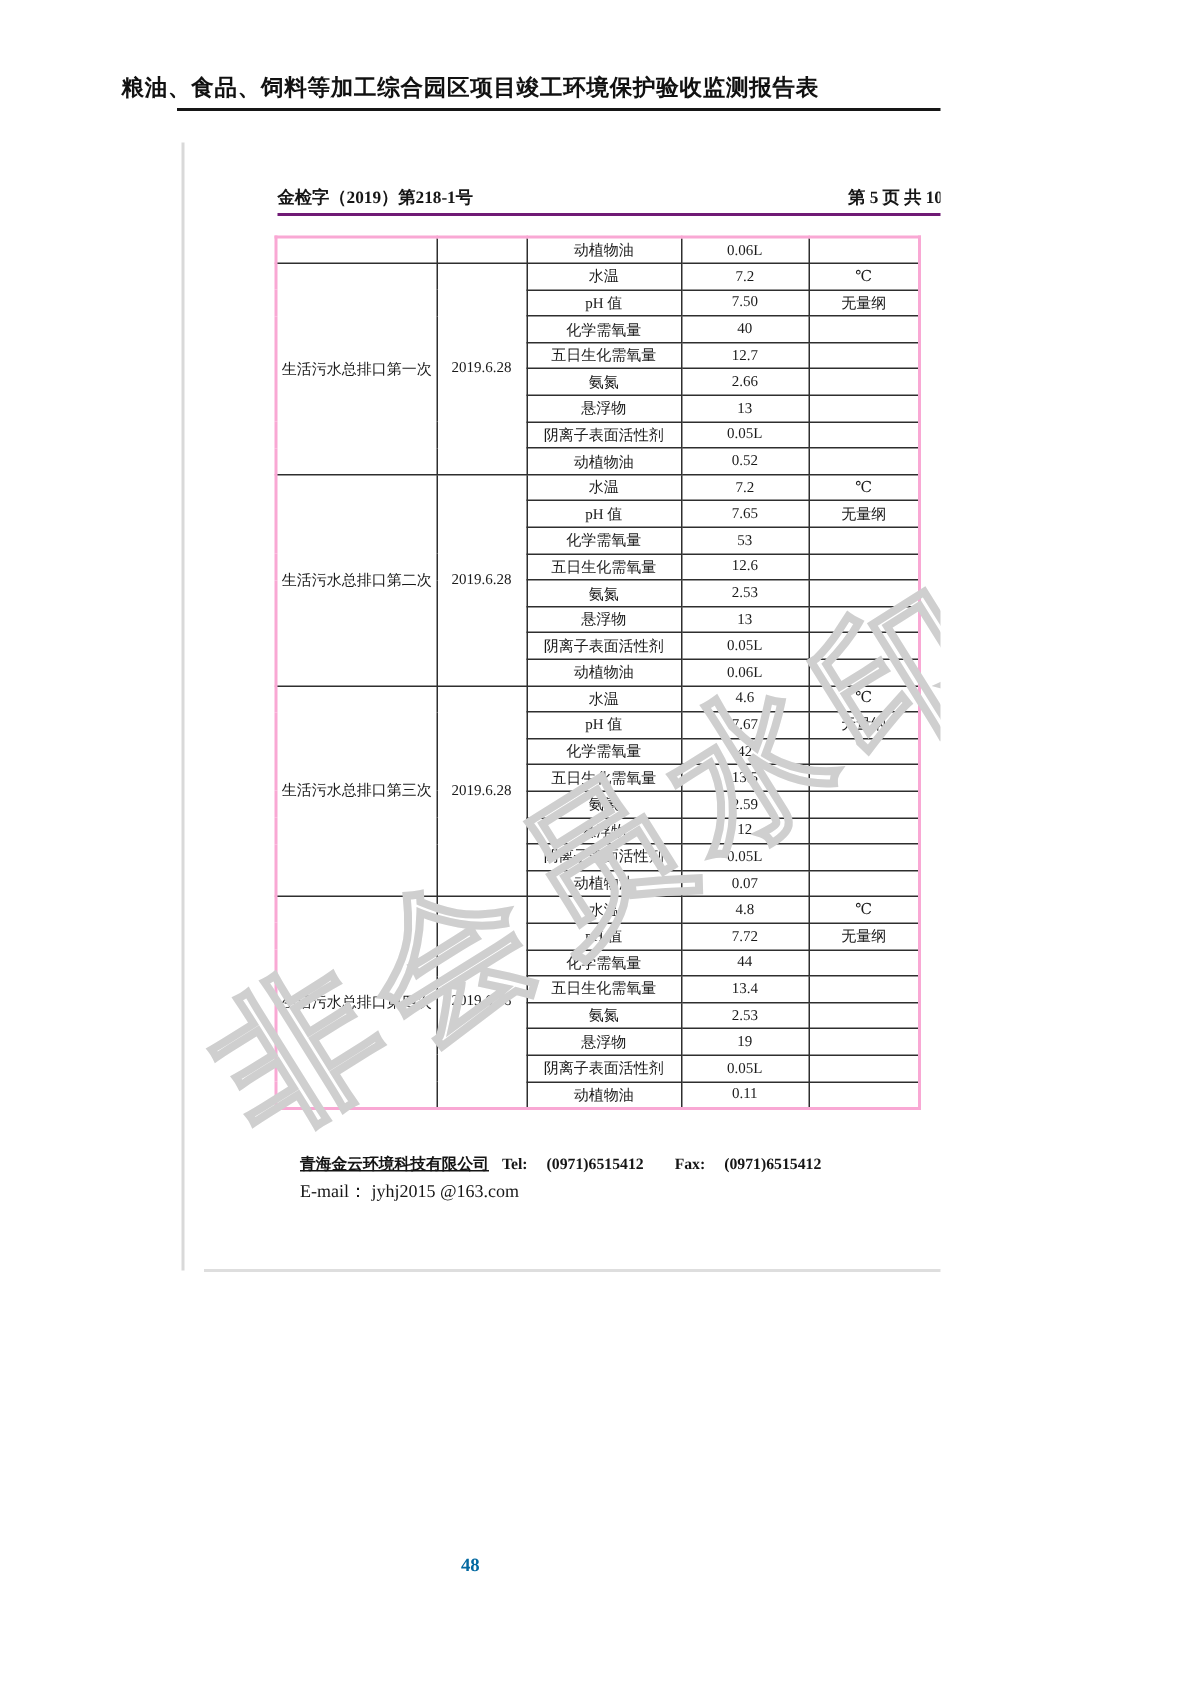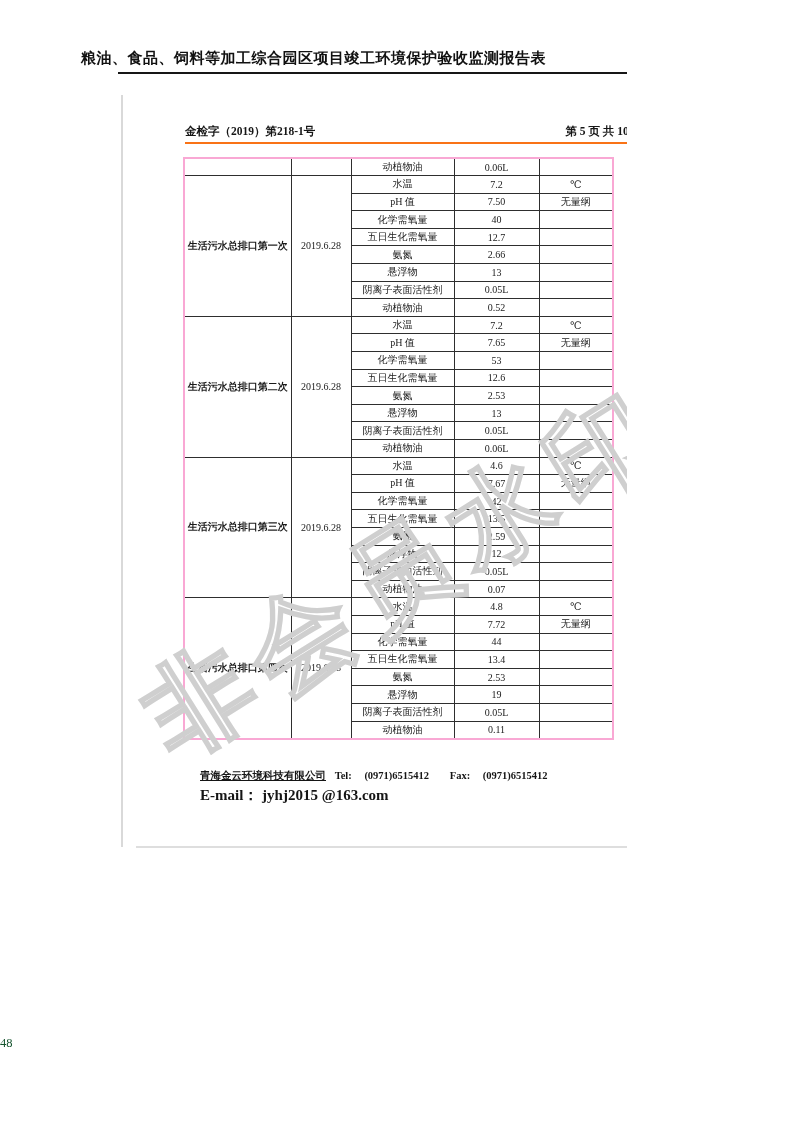--- a/index.html
+++ b/index.html
@@ -12,43 +12,43 @@
     position:absolute; top:49px; left:0; width:100%; text-align:center;
     font-family:"Liberation Sans","DejaVu Sans",sans-serif;
     font-weight:bold; font-size:15px; letter-spacing:0.5px; color:#111;
   }
   .title-rule { position:absolute; top:72px; left:118px; width:559px; height:2px; background:#161616; }
   .scan-edge-left { position:absolute; left:121px; top:95px; width:2px; height:752px; background:#c9c9c9; opacity:.7; }
   .scan-edge-bottom { position:absolute; left:136px; top:846px; width:528px; height:2px; background:#d6d6d6; opacity:.8; }
   .ref-row {
     position:absolute; top:124px; left:185px; width:458px;
     display:flex; justify-content:space-between; align-items:flex-end;
-    border-bottom:2px solid #f97316; padding-bottom:3px;
+    border-bottom:2px solid #701a75; padding-bottom:3px;
     font-weight:bold; font-size:11.5px; color:#161616;
   }
   .doc-table {
     position:absolute; left:183px; top:157px; width:429px; height:582px;
     border-collapse:collapse; table-layout:fixed;
     border:2px solid #f9a8d4;
   }
   .doc-table td {
     border:1px solid #2e2e2e; padding:0; text-align:center; vertical-align:middle;
     font-size:10px; color:#1a1a1a; white-space:nowrap; overflow:hidden;
   }
   .doc-table tr { height:17.6px; }
-  .doc-table td.sec { letter-spacing:0;font-weight:bold; }
+  .doc-table td.sec { letter-spacing:0; }
   .note {
     position:absolute; top:741px; left:207px; font-size:10px; font-weight:bold; color:#151515;
   }
   .footer-line1 { position:absolute; top:769px; left:200px; font-size:10.5px; font-weight:bold; color:#151515; }
   .footer-line1 .company { text-decoration:underline; margin-right:6px; }
   .footer-line1 .lbl { margin-right:10px; }
   .footer-line1 .num { margin-right:18px; }
-  .footer-line2 { position:absolute; top:786px; left:200px; font-size:15px; font-weight:bold; color:#151515; }
-  .page-number { position:absolute; top:1036px; left:0; width:100%; font-size:12.5px; color:#14532d; }
+  .footer-line2 { position:absolute; top:786px; left:200px; font-size:12px; font-weight:normal; color:#151515; }
+  .page-number { position:absolute; top:1036px; left:0; width:100%; text-align:center; font-size:12.5px; color:#0369a1;font-weight:bold; }
   .watermark {
     position:absolute; left:95px; top:505px; width:620px; height:135px;
     text-align:center; line-height:135px;
     transform:rotate(-32deg);
     font-family:"Liberation Sans","DejaVu Sans",sans-serif;
     font-weight:bold; font-size:106px; letter-spacing:12px;
     color:transparent; -webkit-text-stroke:2px #cfcfcf;
     pointer-events:none; user-select:none;
   }
   .stamp { position:absolute; }

